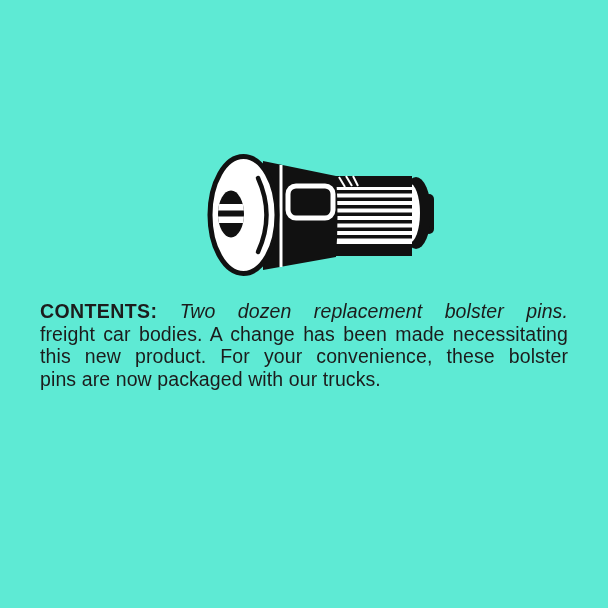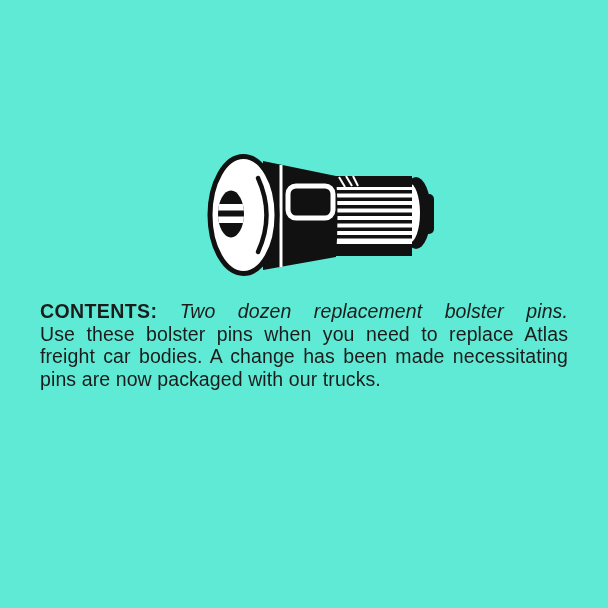--- a/index.html
+++ b/index.html
@@ -97,23 +97,23 @@
     </g>
   </svg>
 
   <div class="para">
 
     <div class="tline">
       <b>CONTENTS:</b>
       <i>Two dozen replacement bolster pins.</i>
     </div>
 
-    <div class="tline">Use these bolster pins when you need to replace Atlas</div>
 
 
 
     <div class="tline">freight car bodies. A change has been made necessitating</div>
 
+    <div class="tline">this new product. For your convenience, these bolster</div>
 
     <div class="tline last">pins are now packaged with our trucks.</div>
 
   </div>
 </div>
 
 </body></html>

